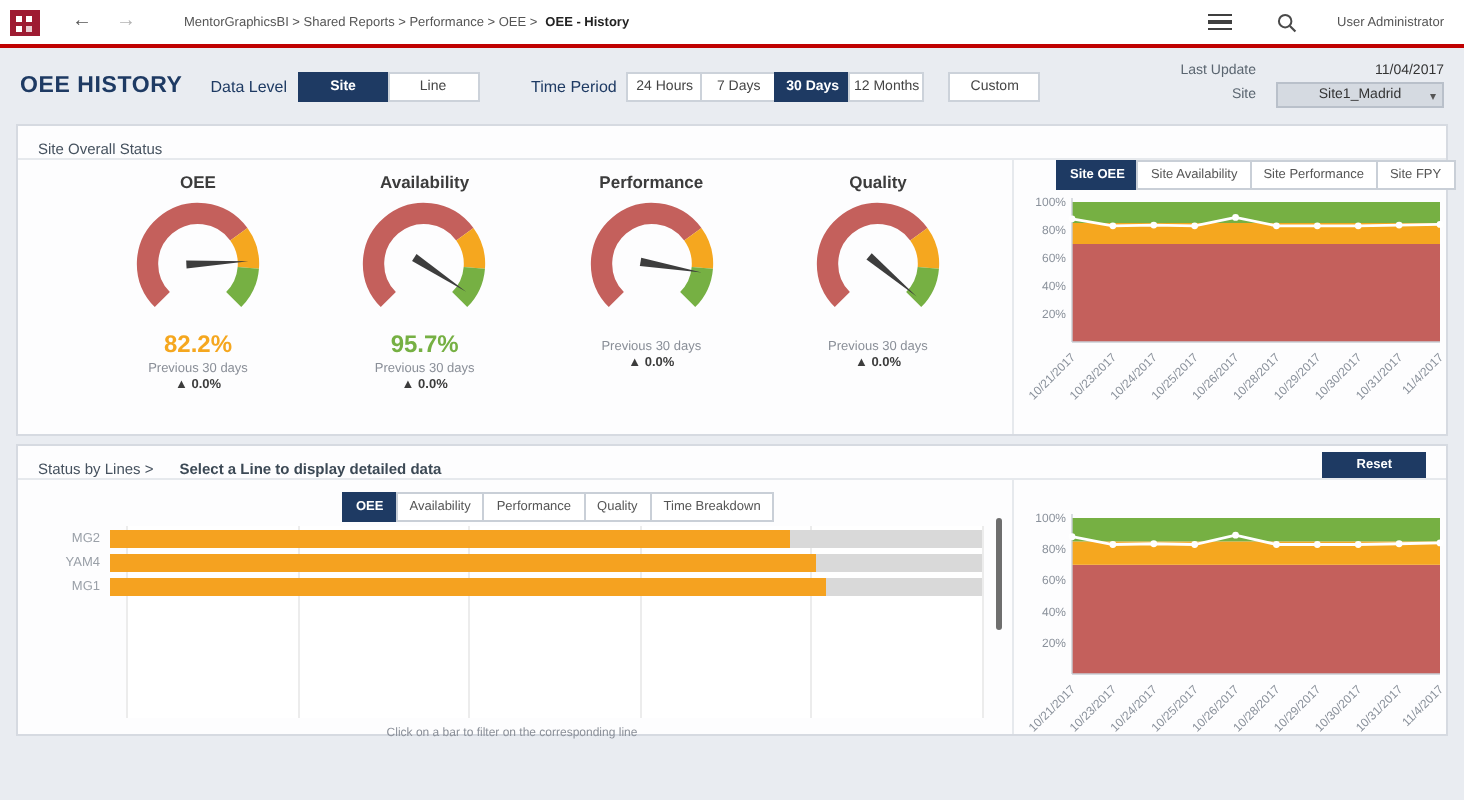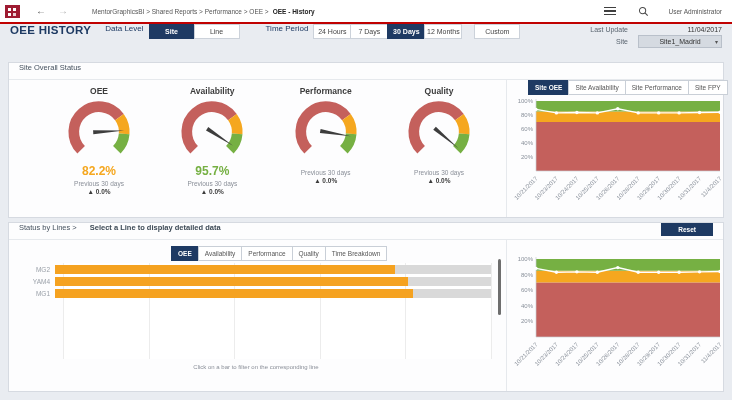--- a/index.html
+++ b/index.html
@@ -19,21 +19,21 @@
   .crumb { margin-left:24px; font-size:6.5px; color:#555; }
   .crumb-cur { margin-left:4px; font-size:6.5px; color:#222; font-weight:bold; }
   .flex-sp { flex:1; }
   .burger { width:12px; margin-right:22px; }
   .burger i { display:block; height:1.5px; background:#3f3f3f; margin:2px 0; }
   .search { margin-right:20px; flex:none; }
   .user { font-size:6.5px; color:#555; margin-right:10px; white-space:nowrap; }
 
   
   .page-header { position:absolute; top:24px; left:0; right:0; height:38px;
-                 display:flex; align-items:flex-start; padding:0 10px; }
+                 display:flex; align-items:center; padding:0 10px; }
   .title { font-size:11.5px; font-weight:bold; color:#1e3a63; letter-spacing:.3px; white-space:nowrap; }
   .lbl { font-size:8px; color:#1e3a63; white-space:nowrap; }
   .lbl-dl { margin-left:14px; }
   .lbl-tp { margin-left:26px; }
   .btn-group { display:inline-flex; margin-left:5px; }
   .btn { font-size:7px; height:15px; line-height:13px; background:#fff; border:1px solid #ccd2da;
          color:#444; padding:0; text-align:center; font-family:inherit; cursor:pointer; }
   .btn-group .btn + .btn { margin-left:-1px; }
   .btn.sel { background:#1e3a63; color:#fff; font-weight:bold; border-color:#1e3a63; }
   .w46 { width:46px; } .w38 { width:38px; }
@@ -44,22 +44,22 @@
   .val { color:#333; width:84px; text-align:right; }
   .dropdown { width:84px; height:13px; background:#d5dae1; border:1px solid #b9c0ca;
               display:flex; align-items:center; justify-content:center; position:relative;
               font-size:7px; color:#333; cursor:pointer; }
   .caret { position:absolute; right:3px; font-size:6px; color:#555; }
 
   
   .panel { position:absolute; left:8px; width:716px; background:#fdfdfe;
            border:1px solid #d6dae1; }
   #panel1 { top:62px; height:156px; }
-  #panel2 { top:222px; height:170px; }
-  .panel-head { height:17px; display:flex; align-items:flex-start; padding:0 10px;
+  #panel2 { top:222px; height:146px; }
+  .panel-head { height:17px; display:flex; align-items:flex-end; padding:0 10px;
                 border-bottom:1px solid #e6e9ed; font-size:7.5px; color:#46525f; }
   .head-bold { font-weight:bold; margin-left:13px; color:#3c4955; }
   .reset { margin-left:auto; background:#1e3a63; color:#fff; font-size:6.5px; font-weight:bold;
            border:1px solid #1e3a63; padding:2px 16px; font-family:inherit; cursor:pointer; }
   .v-div { position:absolute; left:497px; top:17px; bottom:0; width:1px; background:#e6e9ed; }
 
   
   .gauges { position:absolute; left:40px; top:23px; width:440px; display:flex; justify-content:space-between; }
   .gauge { width:100px; text-align:center; }
   .g-title { font-size:8.5px; font-weight:bold; color:#3c3c3c; margin-bottom:1px; }

